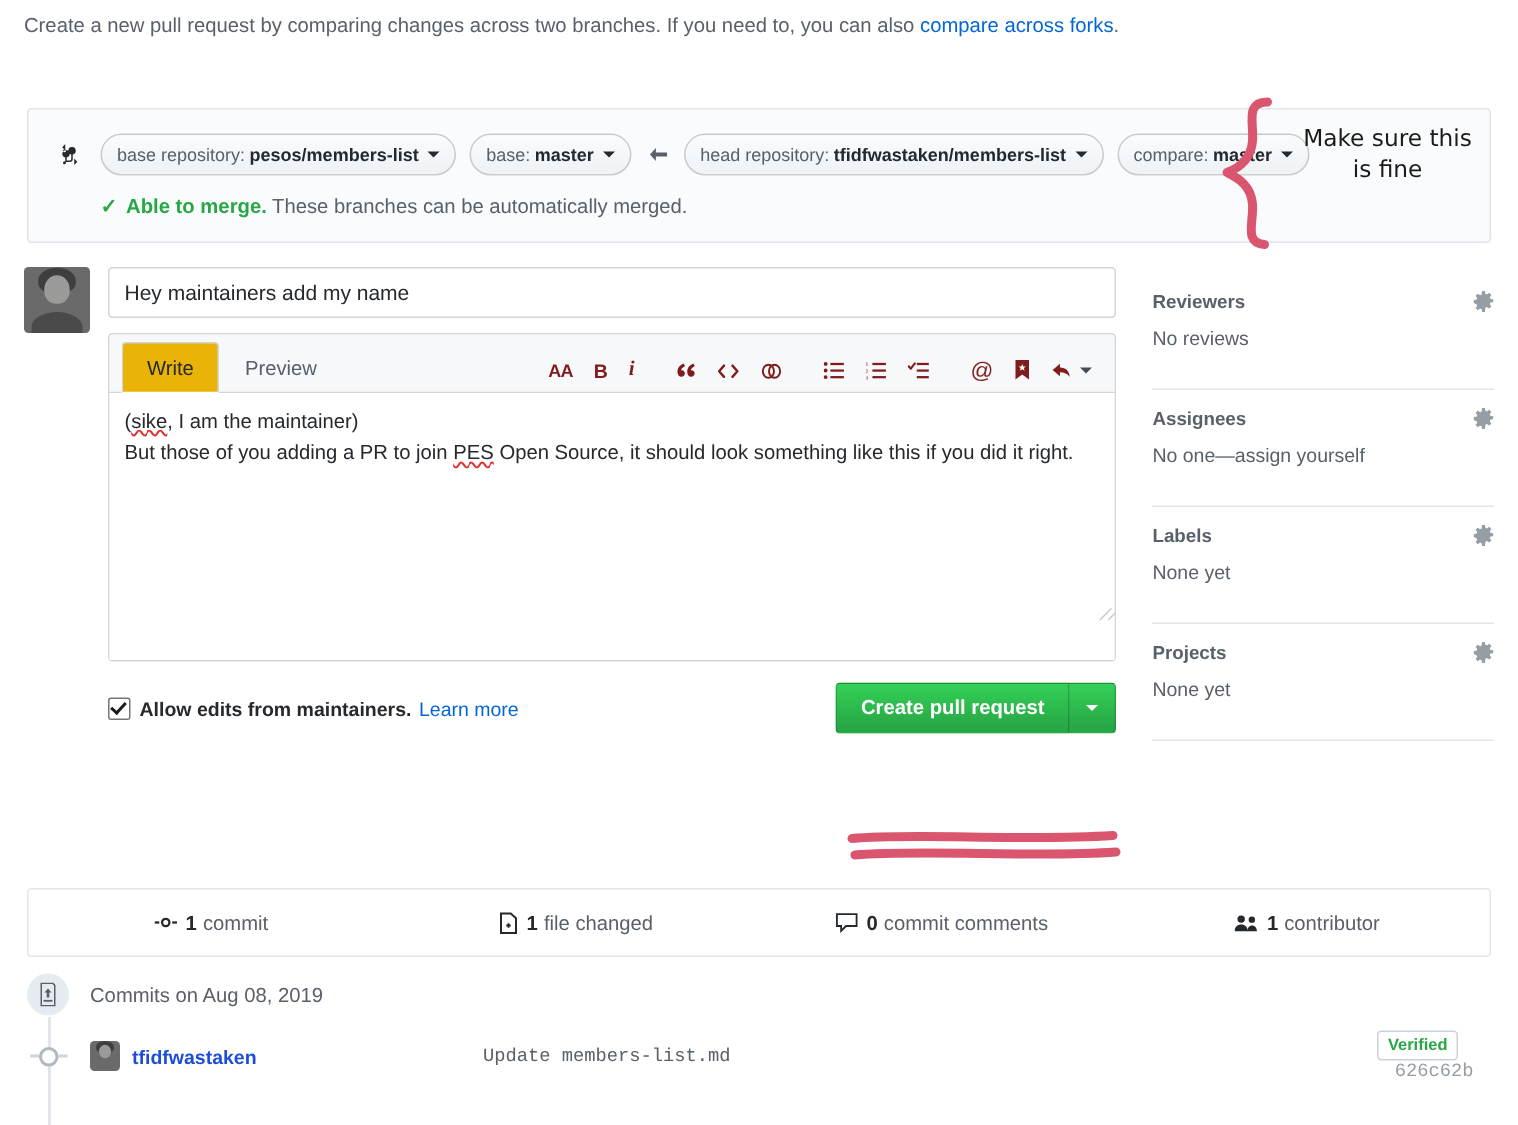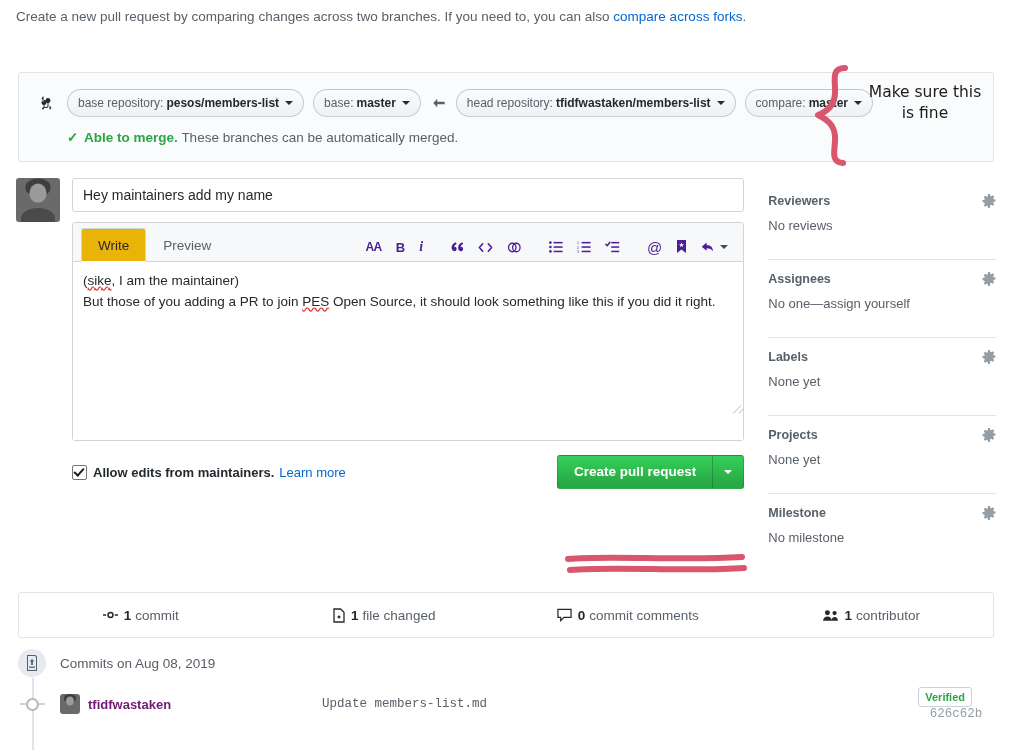--- a/index.html
+++ b/index.html
@@ -229,21 +229,21 @@
     color: #24292e;
   }
   .toolbar {
     margin-left: auto;
     display: flex;
     align-items: center;
     gap: 0px;
     padding-bottom: 2px;
   }
   .tb-btn {
-    color: #4c1d95;
+    color: #7f1d1d;
     padding: 0 7px;
     cursor: pointer;
     display: flex;
     align-items: center;
     justify-content: center;
     height: 24px;
   }
   .tb-gap { width: 13px; }
   .tb-text {
     font-size: 13px;
@@ -513,21 +513,21 @@
   .c-avatar .hair {
     position: absolute; left: 50%; top: 22%;
     transform: translate(-50%,-50%);
     width: 12px; height: 8px;
     border-radius: 50% 50% 40% 40%;
     background: #3e3e3e;
   }
   .c-author {
     font-size: 13px;
     font-weight: 700;
-    color: #701a75;
+    color: #1d4ed8;
     cursor: pointer;
   }
   .c-message {
     position: absolute;
     left: 304px;
     font-family: "Liberation Mono", monospace;
     font-size: 12.5px;
     color: #586069;
     cursor: pointer;
   }
@@ -784,32 +784,20 @@
               <svg width="14" height="14" viewBox="0 0 16 16" fill="currentColor">
                 <path d="M8 10.5a2.5 2.5 0 1 1 0-5 2.5 2.5 0 0 1 0 5zm0-1.5a1 1 0 1 0 0-2 1 1 0 0 0 0 2z"></path>
                 <path d="M6.9 0h2.2l.3 2.1c.4.1.8.3 1.2.5l1.8-1.2 1.6 1.6-1.2 1.8c.2.4.4.8.5 1.2l2.1.3v2.2l-2.1.3c-.1.4-.3.8-.5 1.2l1.2 1.8-1.6 1.6-1.8-1.2c-.4.2-.8.4-1.2.5L9.1 16H6.9l-.3-2.1c-.4-.1-.8-.3-1.2-.5l-1.8 1.2-1.6-1.6 1.2-1.8c-.2-.4-.4-.8-.5-1.2L.6 9.1V6.9l2.1-.3c.1-.4.3-.8.5-1.2L2 3.6l1.6-1.6 1.8 1.2c.4-.2.8-.4 1.2-.5L6.9 0z"></path>
               </svg>
             </span>
         </div>
         <div class="side-val">None yet</div>
       </div>
       <div class="side-divider"></div>
 
-      <div class="side-section">
-        <div class="side-head">
-          <span>Milestone</span>
-          <span class="gear">
-              <svg width="14" height="14" viewBox="0 0 16 16" fill="currentColor">
-                <path d="M8 10.5a2.5 2.5 0 1 1 0-5 2.5 2.5 0 0 1 0 5zm0-1.5a1 1 0 1 0 0-2 1 1 0 0 0 0 2z"></path>
-                <path d="M6.9 0h2.2l.3 2.1c.4.1.8.3 1.2.5l1.8-1.2 1.6 1.6-1.2 1.8c.2.4.4.8.5 1.2l2.1.3v2.2l-2.1.3c-.1.4-.3.8-.5 1.2l1.2 1.8-1.6 1.6-1.8-1.2c-.4.2-.8.4-1.2.5L9.1 16H6.9l-.3-2.1c-.4-.1-.8-.3-1.2-.5l-1.8 1.2-1.6-1.6 1.2-1.8c-.2-.4-.4-.8-.5-1.2L.6 9.1V6.9l2.1-.3c.1-.4.3-.8.5-1.2L2 3.6l1.6-1.6 1.8 1.2c.4-.2.8-.4 1.2-.5L6.9 0z"></path>
-              </svg>
-            </span>
-        </div>
-        <div class="side-val">No milestone</div>
-      </div>
     </div>
   </div>
 
   <svg class="underline-anno" style="left:560px; top:552px;" width="195" height="26" viewBox="0 0 195 26" fill="none">
     <path d="M8 7 C50 3, 120 9, 182 5" stroke="#d9566e" stroke-width="6" stroke-linecap="round"></path>
     <path d="M10 18 C55 14, 130 20, 184 16" stroke="#d9566e" stroke-width="6" stroke-linecap="round"></path>
   </svg>
 
   <div class="stats">
     <div class="stat">

